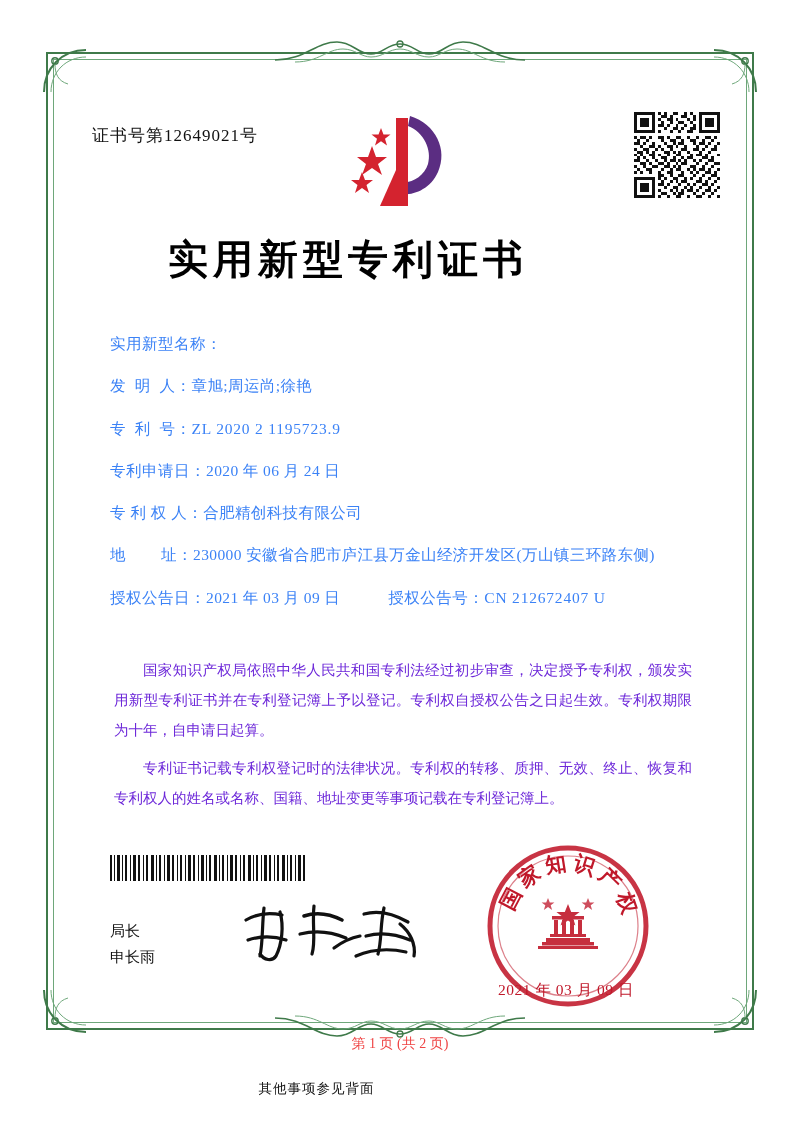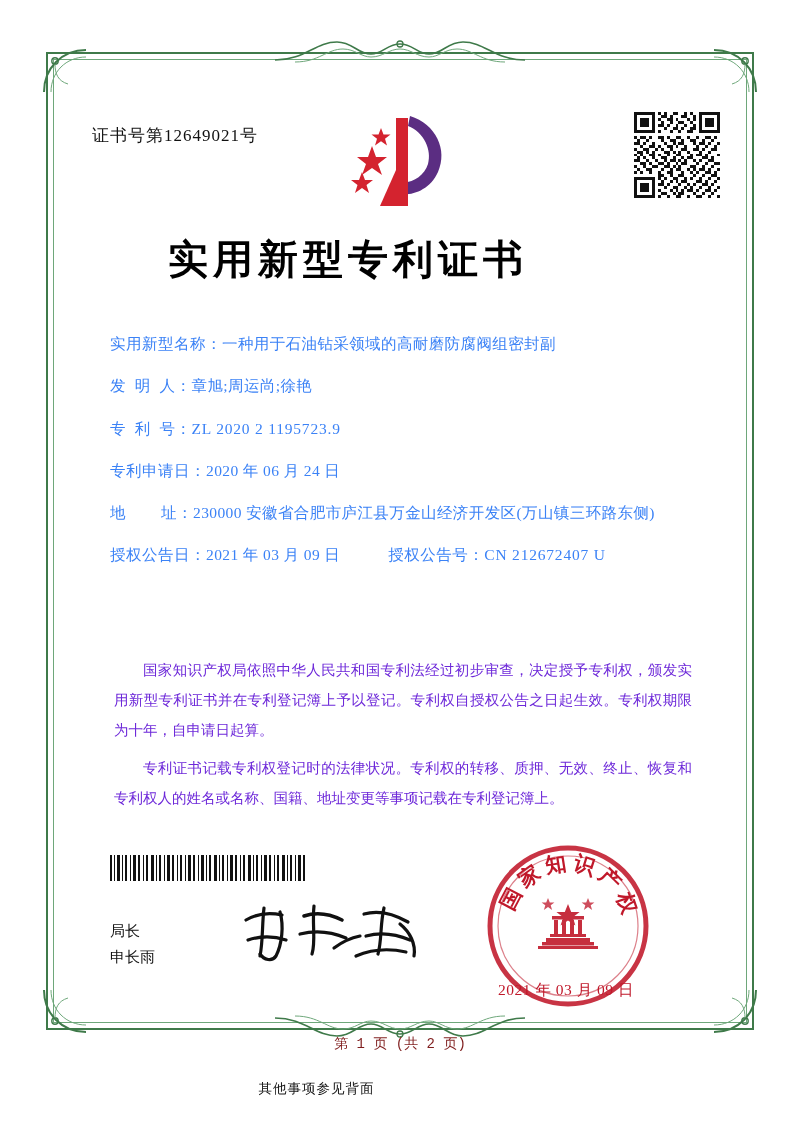--- a/index.html
+++ b/index.html
@@ -199,23 +199,23 @@
     letter-spacing: 0.5px;
   }
 
   
   .page-num {
     position: absolute;
     left: 0;
     top: 1035px;
     width: 800px;
     text-align: center;
-    font-family: Liberation Mono, monospace;
+    font-family: Liberation Serif, serif;
     font-size: 14px;
-    color: #7f1d1d;
+    color: #ef4444;
   }
   .back-note {
     position: absolute;
     left: 0;
     top: 1080px;
     width: 633px;
     text-align: center;
     font-family: "DejaVu Sans", sans-serif;
     font-size: 13.5px;
     color: #111;
@@ -520,38 +520,41 @@
     </g>
   </svg>
 </div>
 
 <div class="title">实用新型专利证书</div>
 
 <div class="fields">
 
   <div class="field-row">
     <span class="field-label">实用新型名称：</span>
-    <span class="field-value">一种用于石油钻采领域的高耐磨防腐阀组密封副</span>
   </div>
 
   <div class="field-row">
     <span class="field-label">发  明  人：</span>
     <span class="field-value">章旭;周运尚;徐艳</span>
   </div>
 
   <div class="field-row">
     <span class="field-label">专  利  号：</span>
     <span class="field-value mono">ZL 2020 2 1195723.9</span>
   </div>
 
   <div class="field-row">
     <span class="field-label">专利申请日：</span>
     <span class="field-value">2020 年 06 月 24 日</span>
   </div>
 
+  <div class="field-row">
+    <span class="field-label">专 利 权 人：</span>
+    <span class="field-value">合肥精创科技有限公司</span>
+  </div>
 
   <div class="field-row">
     <span class="field-label">地        址：</span>
     <span class="field-value">230000 安徽省合肥市庐江县万金山经济开发区(万山镇三环路东侧)</span>
   </div>
 
   <div class="field-row two-col">
     <span class="grant-left">
       <span class="field-label">授权公告日：</span>
       <span class="field-value">2021 年 03 月 09 日</span>

